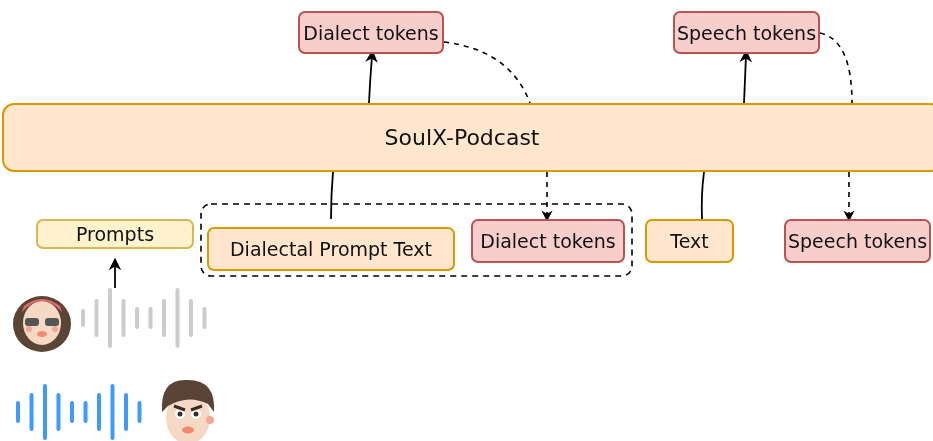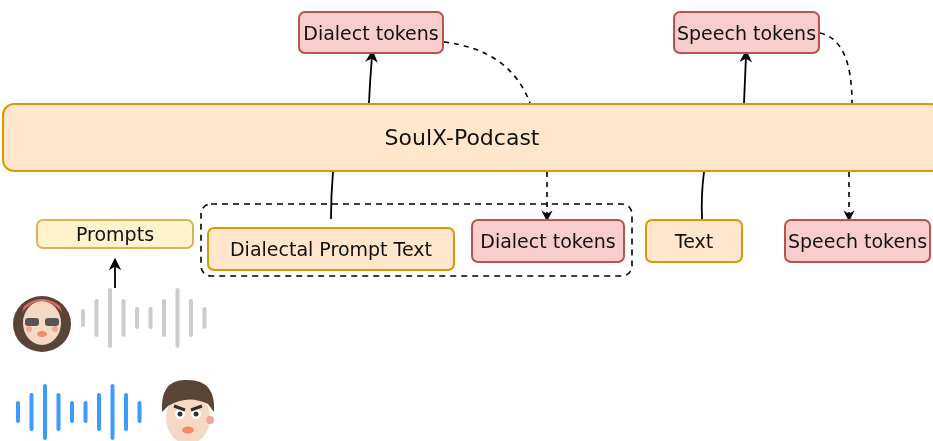--- a/index.html
+++ b/index.html
@@ -89,14 +89,14 @@
 </svg>
 
 <div class="box red" style="left:298px;top:11px;width:146px;height:43px;">Dialect tokens</div>
 <div class="box red" style="left:673px;top:11px;width:147px;height:43px;">Speech tokens</div>
 
 <div class="box main" style="left:2px;top:103px;width:940px;height:69px;padding-right:20px;">SoulX-Podcast</div>
 
 <div class="box yellow" style="left:36px;top:219px;width:158px;height:30px;">Prompts</div>
 <div class="box orange" style="left:207px;top:219px;width:248px;height:44px;margin-top:8px;">Dialectal Prompt Text</div>
 <div class="box red" style="left:471px;top:219px;width:154px;height:44px;">Dialect tokens</div>
-<div class="box orange" style="left:645px;top:219px;width:98px;height:44px;">Text</div>
+<div class="box orange" style="left:645px;top:219px;width:89px;height:44px;">Text</div>
 <div class="box red" style="left:784px;top:219px;width:147px;height:44px;">Speech tokens</div>
 
 </body></html>

